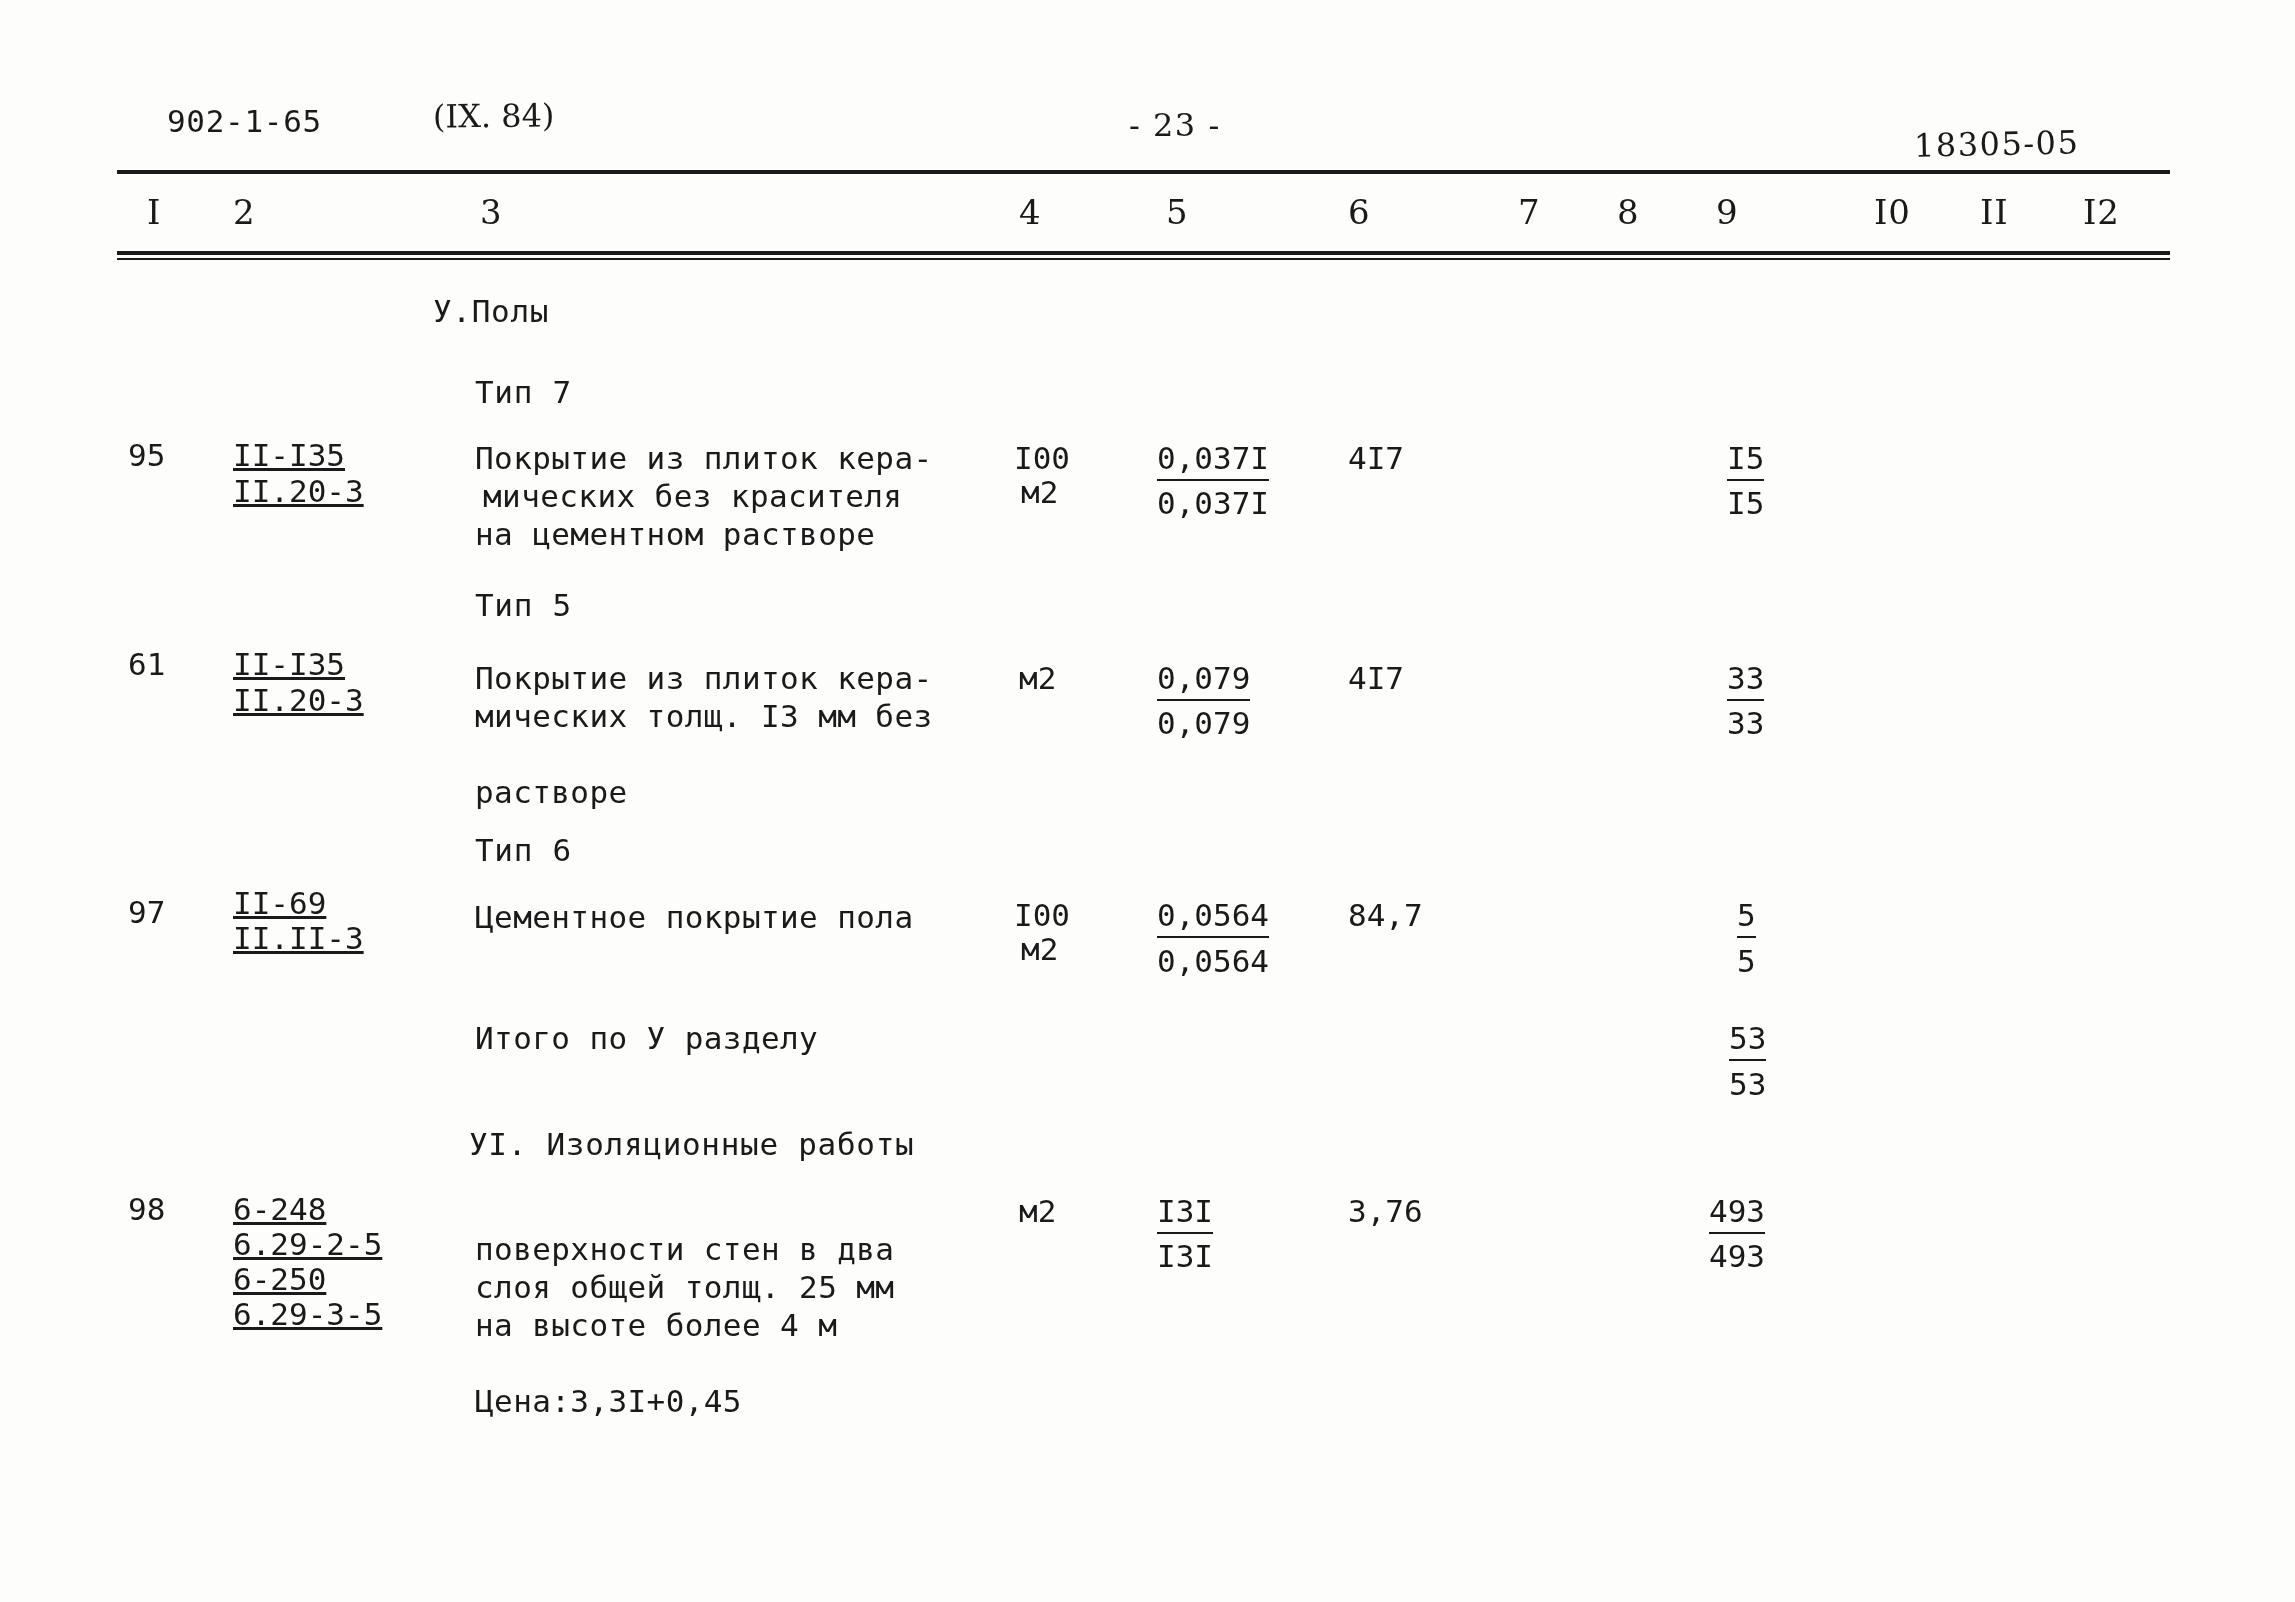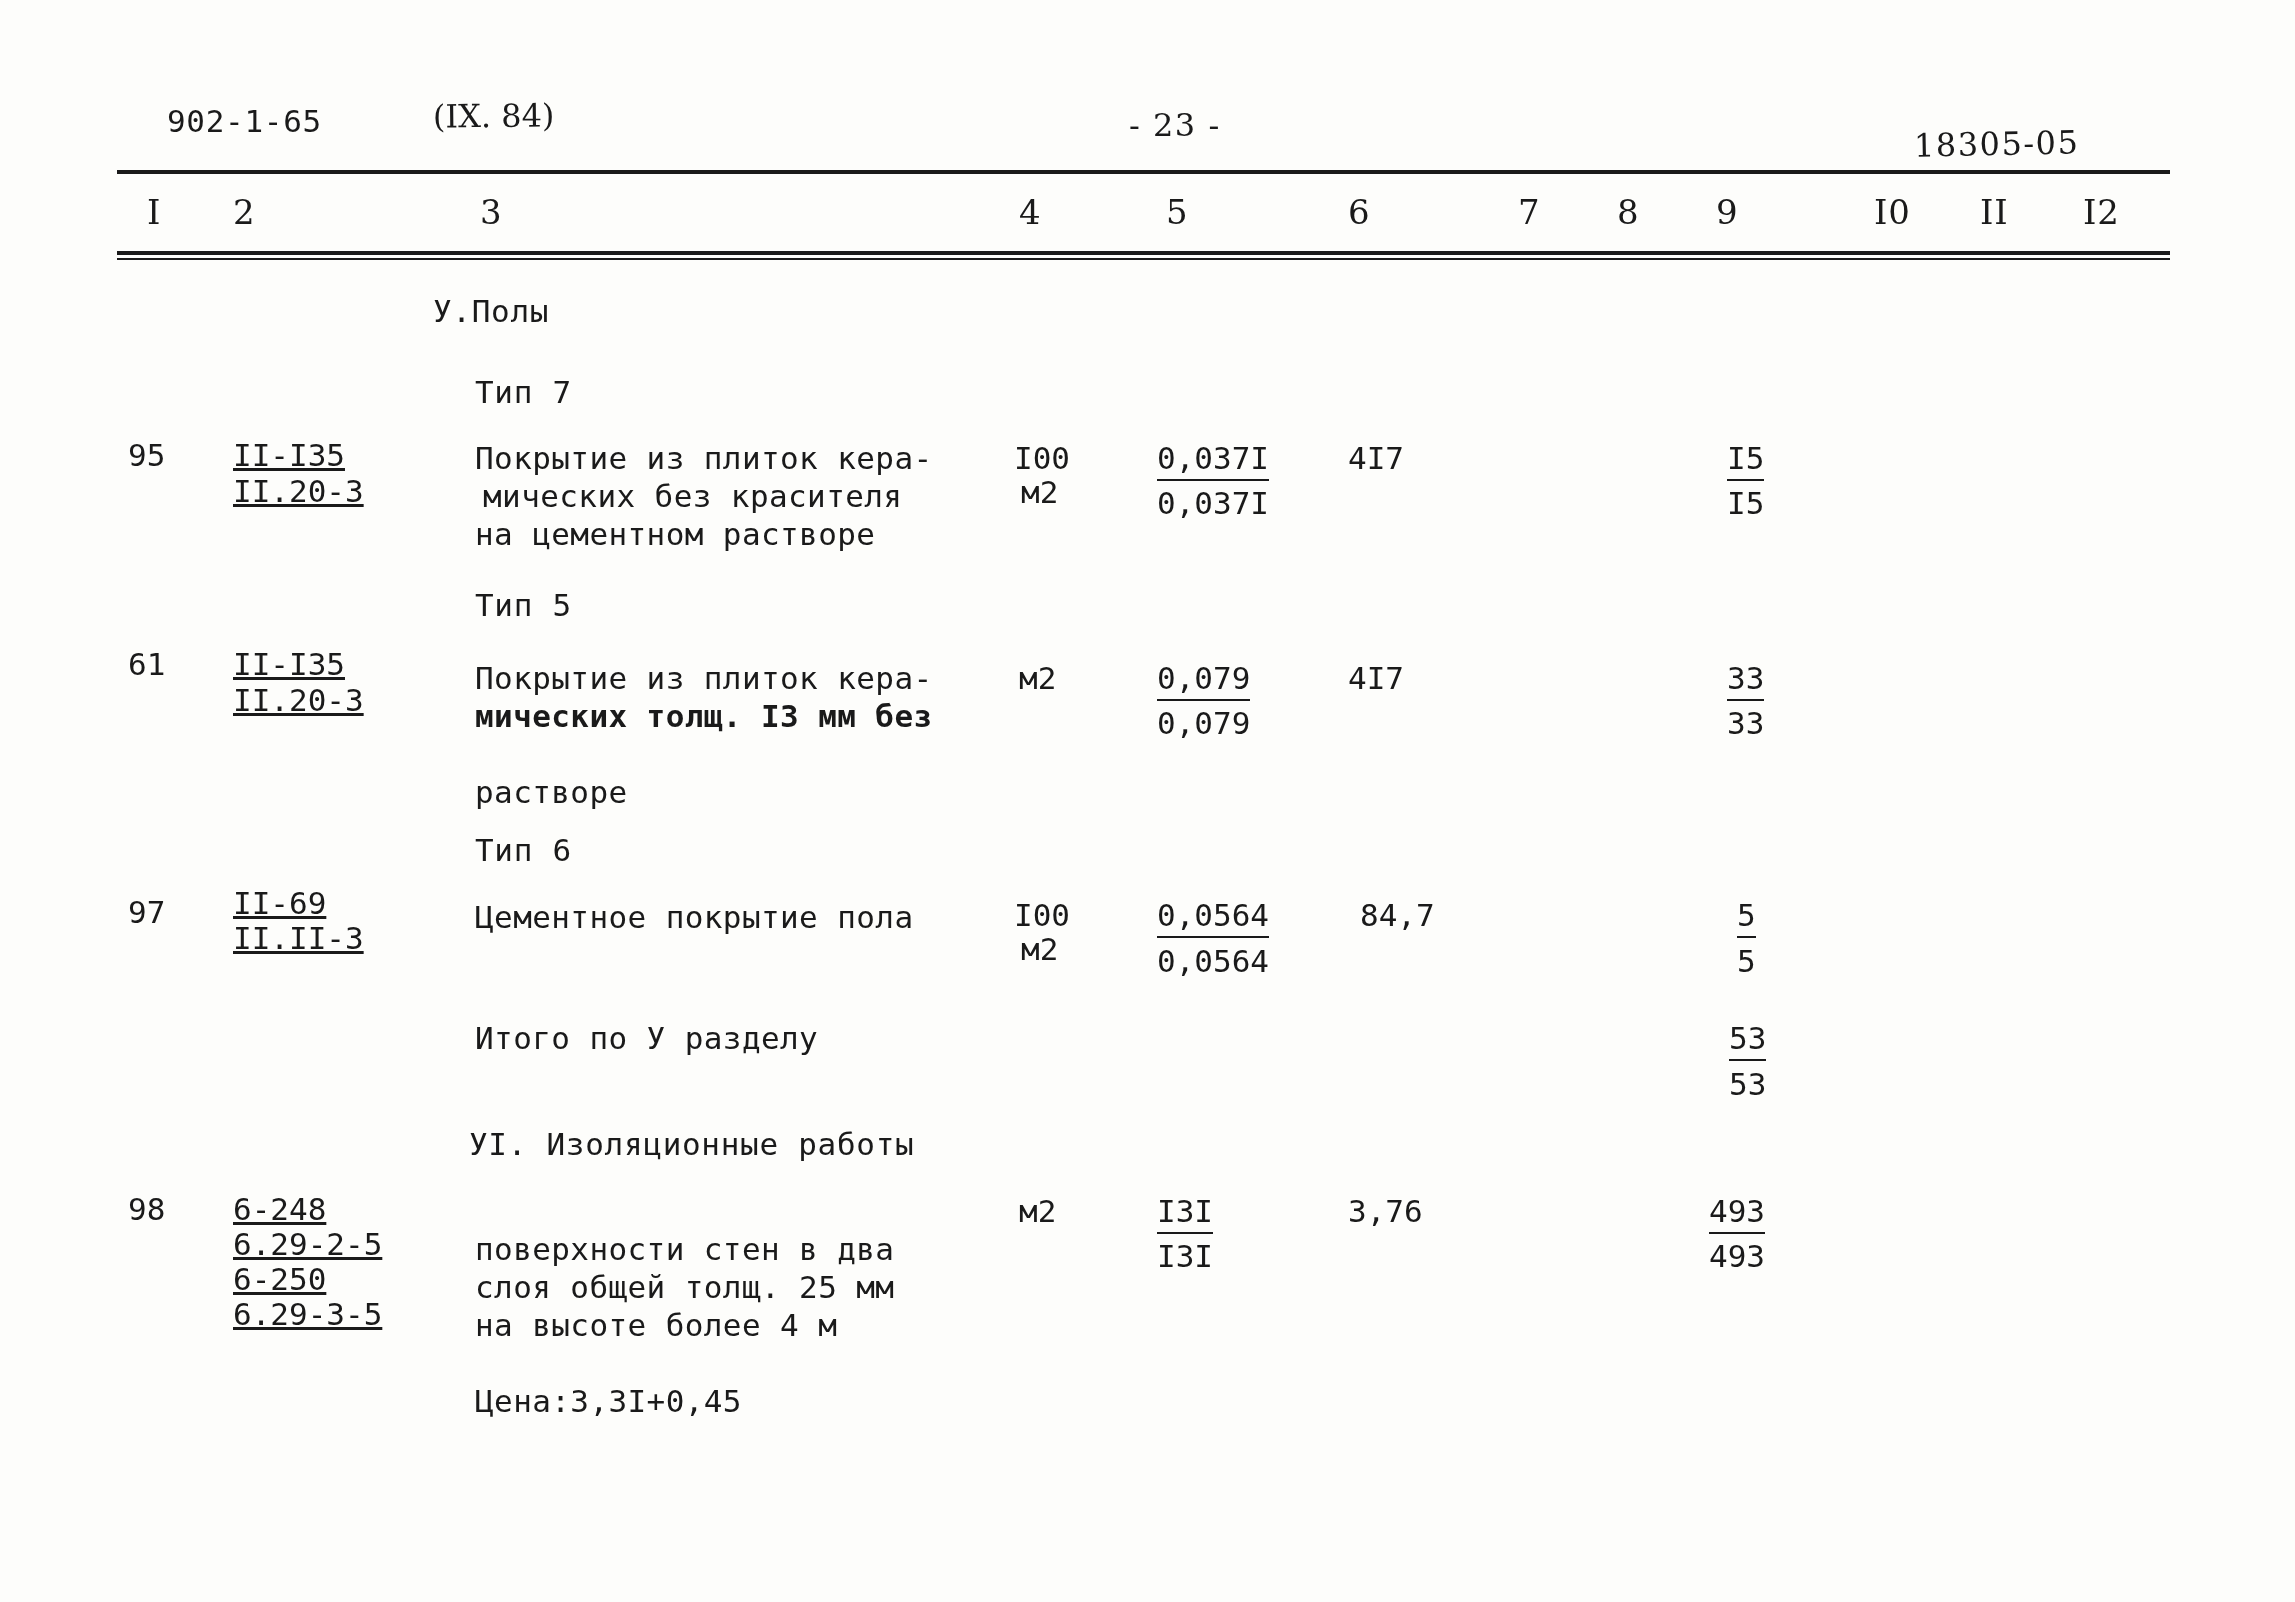--- a/index.html
+++ b/index.html
@@ -157,40 +157,40 @@
   <div class="cell c-price" style="left:1348px; top:439px;">4I7</div>
   <div class="cell c-sum" style="left:1727px; top:439px;"><span class="ul">I5</span></div>
   <div class="cell c-sum" style="left:1727px; top:484px;">I5</div>
 
   <div class="section-head" style="left:475px; top:587px;">Тип 5</div>
 
   <div class="cell c-num" style="left:128px; top:645px;">61</div>
   <div class="cell c-code" style="left:233px; top:645px;">II-I35</div>
   <div class="cell c-code" style="left:233px; top:681px;">II.20-3</div>
   <div class="cell c-desc" style="left:475px; top:659px;">Покрытие из плиток кера-</div>
-  <div class="cell c-desc" style="left:475px; top:697px;font-weight:bold;">мических толщ. I3 мм без</div>
+  <div class="cell c-desc" style="left:475px; top:697px;">мических толщ. I3 мм без</div>
   <div class="cell c-desc" style="left:475px; top:773px;">растворе</div>
   <div class="cell c-unit" style="left:1019px; top:659px;">м2</div>
   <div class="cell c-qty" style="left:1157px; top:659px;"><span class="ul">0,079</span></div>
   <div class="cell c-qty" style="left:1157px; top:704px;">0,079</div>
   <div class="cell c-price" style="left:1348px; top:659px;">4I7</div>
   <div class="cell c-sum" style="left:1727px; top:659px;"><span class="ul">33</span></div>
   <div class="cell c-sum" style="left:1727px; top:704px;">33</div>
 
   <div class="section-head" style="left:475px; top:832px;">Тип 6</div>
 
   <div class="cell c-num" style="left:128px; top:893px;">97</div>
   <div class="cell c-code" style="left:233px; top:884px;">II-69</div>
   <div class="cell c-code" style="left:233px; top:919px;">II.II-3</div>
   <div class="cell c-desc" style="left:475px; top:898px;">Цементное покрытие пола</div>
   <div class="cell c-unit" style="left:1014px; top:896px;">I00</div>
   <div class="cell c-unit" style="left:1021px; top:930px;">м2</div>
   <div class="cell c-qty" style="left:1157px; top:896px;"><span class="ul">0,0564</span></div>
   <div class="cell c-qty" style="left:1157px; top:942px;">0,0564</div>
-  <div class="cell c-price" style="left:1348px; top:896px;margin-left:12px;">84,7</div>
+  <div class="cell c-price" style="left:1348px; top:896px;">84,7</div>
   <div class="cell c-sum" style="left:1737px; top:896px;"><span class="ul">5</span></div>
   <div class="cell c-sum" style="left:1737px; top:942px;">5</div>
 
   <div class="cell c-desc" style="left:475px; top:1019px;">Итого по У разделу</div>
   <div class="cell c-sum" style="left:1729px; top:1019px;"><span class="ul">53</span></div>
   <div class="cell c-sum" style="left:1729px; top:1065px;">53</div>
 
   <div class="section-head" style="left:469px; top:1126px;">УI. Изоляционные работы</div>
 
   <div class="cell c-num" style="left:128px; top:1190px;">98</div>

